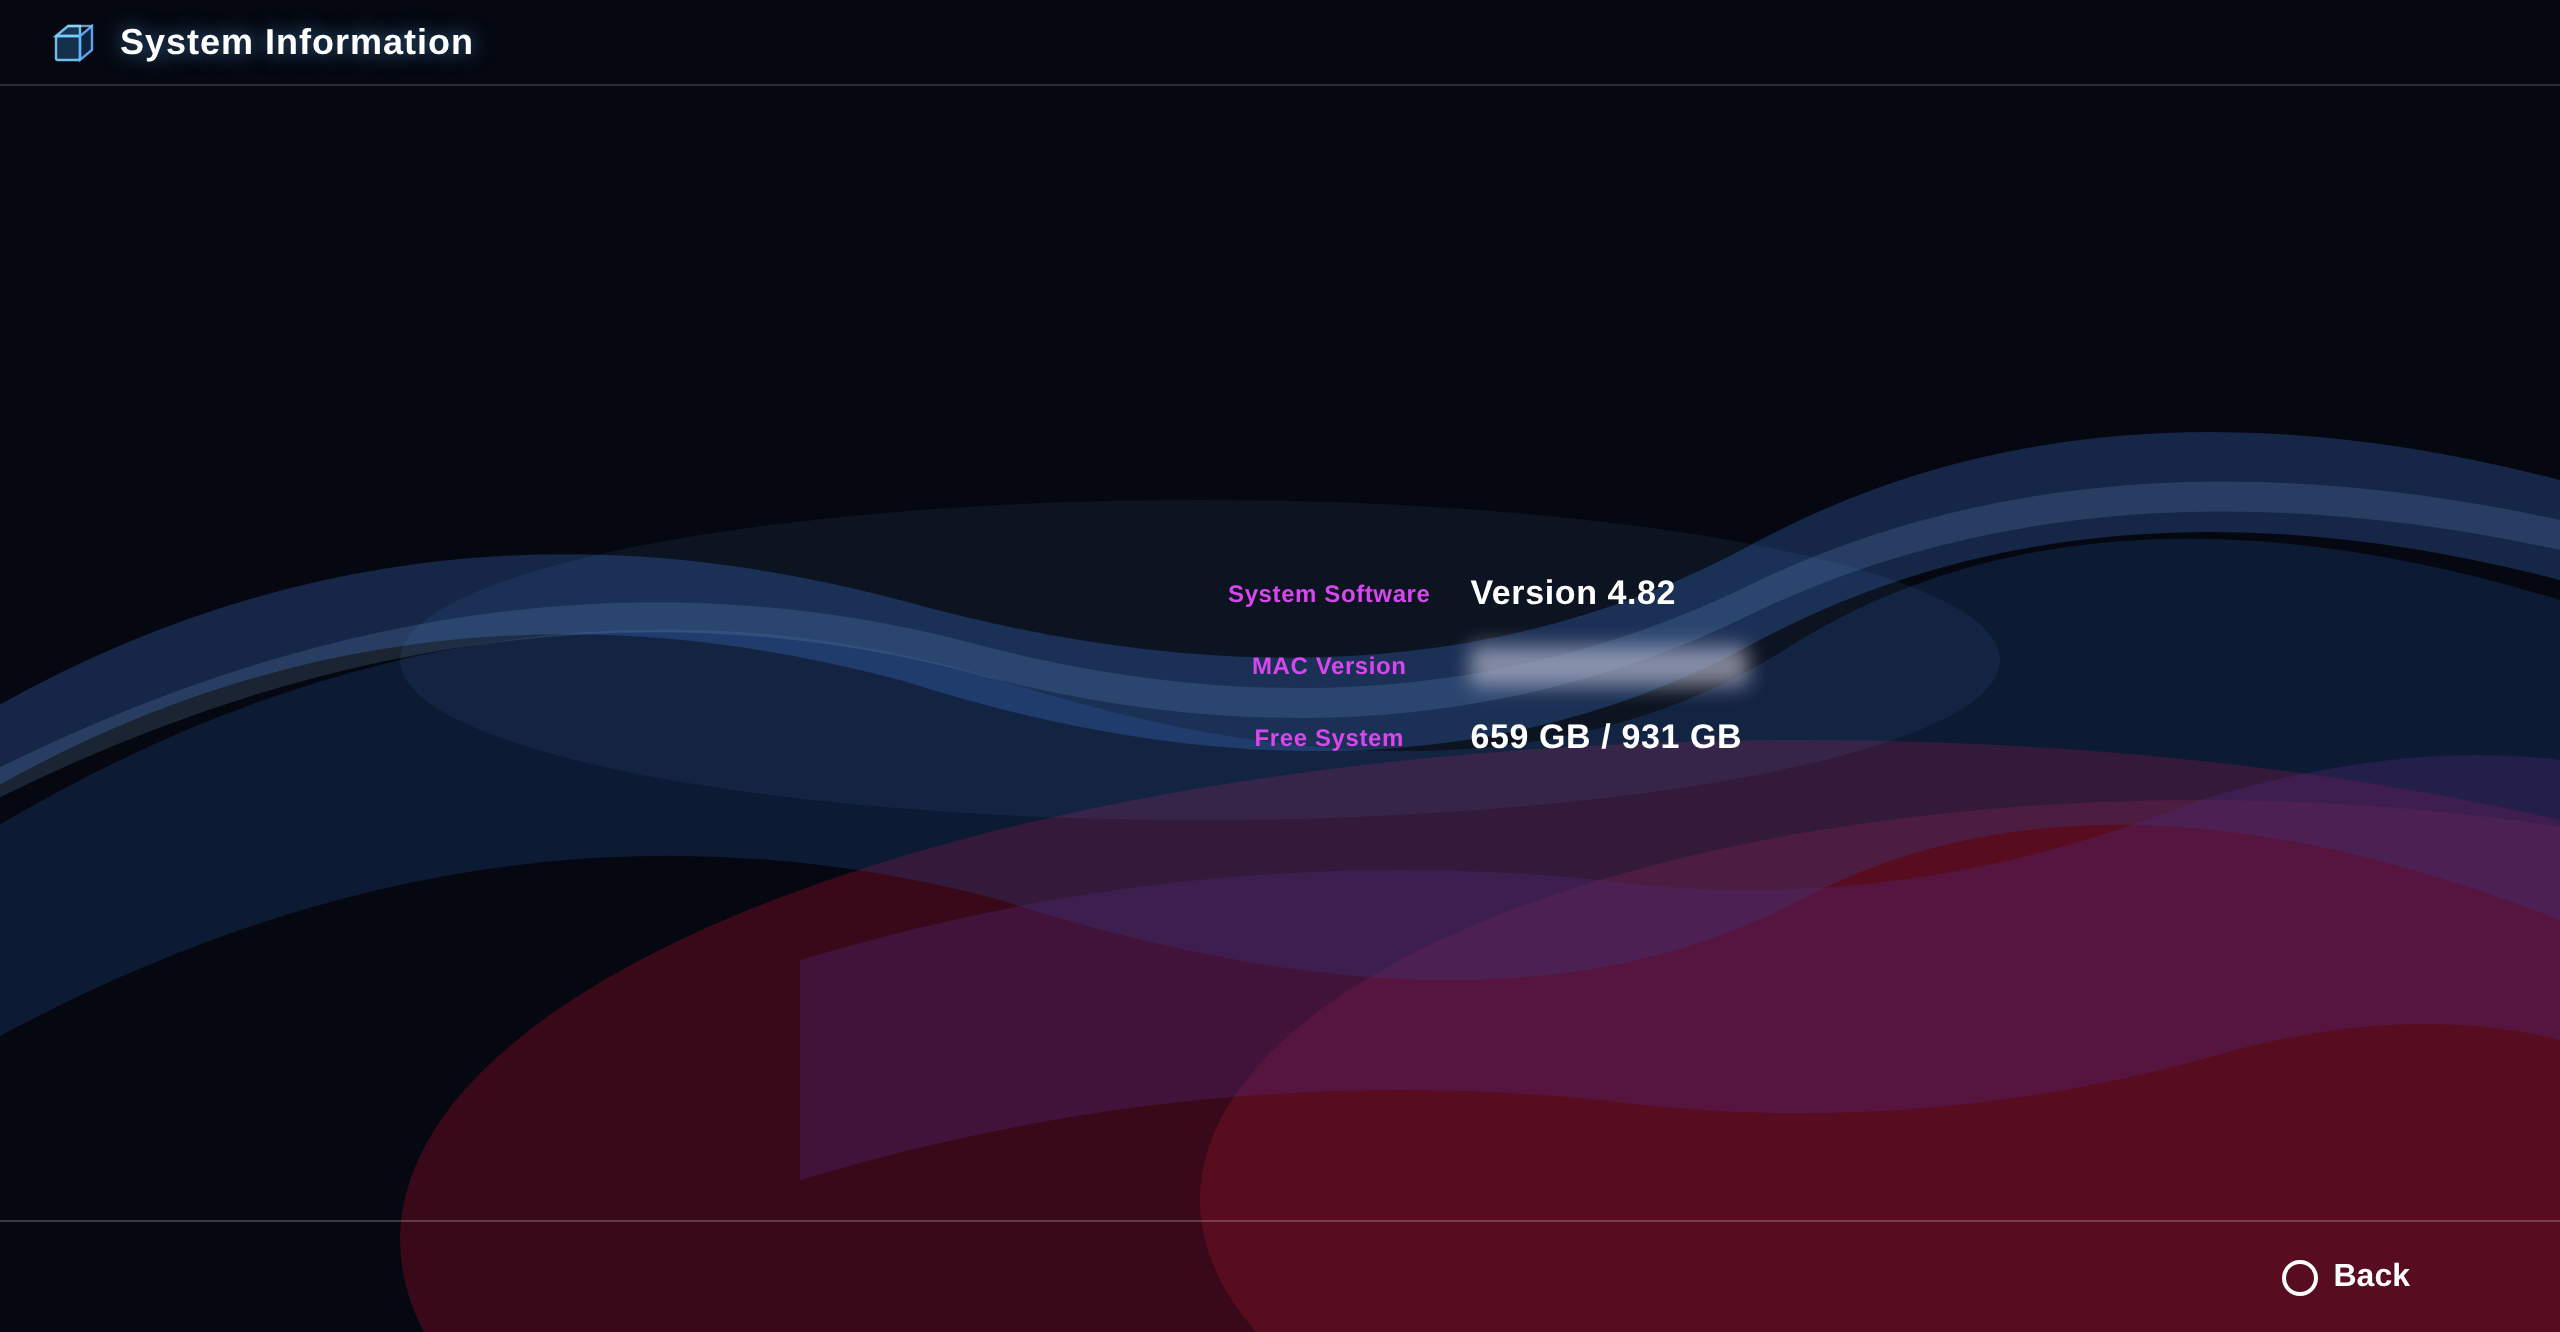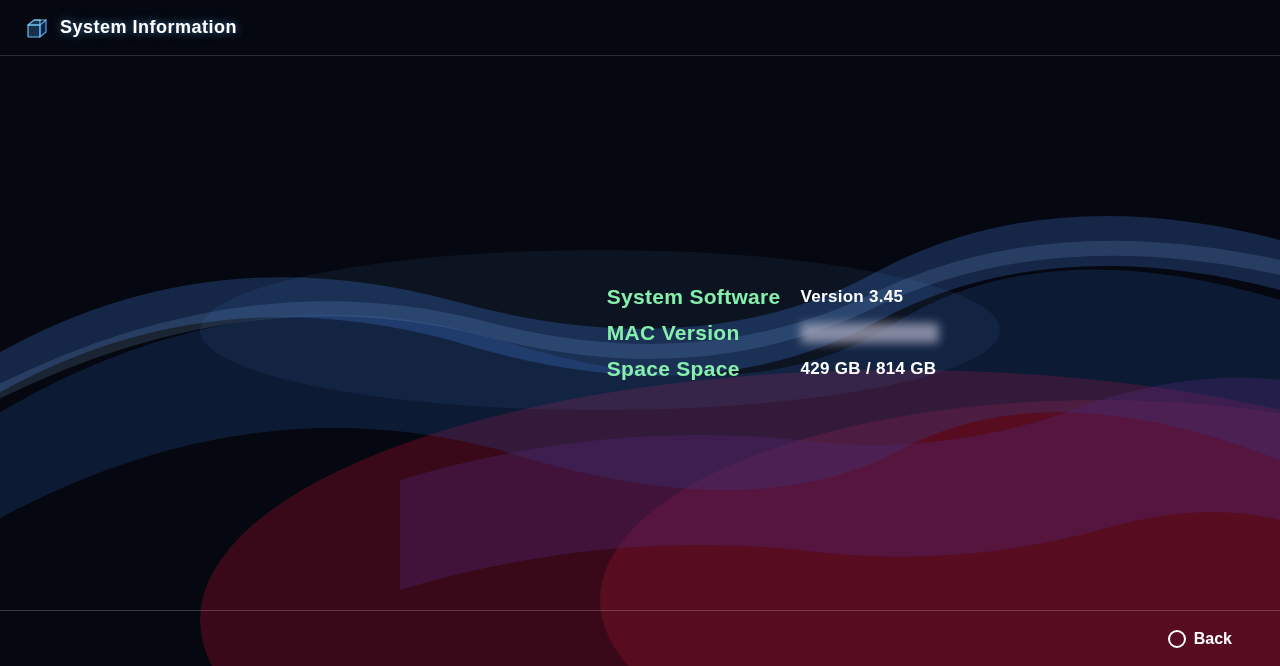--- a/index.html
+++ b/index.html
@@ -34,21 +34,21 @@
       width: 100%;
       height: 100%;
     }
 
     
     .header {
       position: absolute;
       top: 0;
       left: 0;
       right: 0;
-      height: 56px;
+      height: 43px;
       display: flex;
       align-items: center;
       padding: 0 20px;
       border-bottom: 1px solid rgba(255,255,255,0.15);
       z-index: 10;
     }
 
     .header-icon {
       width: 30px;
       height: 30px;
@@ -75,24 +75,24 @@
 
     .info-table {
       border-collapse: collapse;
     }
 
     .info-table tr {
       height: 36px;
     }
 
     .info-label {
-      color: #86efac;
-      font-size: 21px;
-      font-weight: bold;
-      text-align: left;
+      color: #d946ef;
+      font-size: 12px;
+      font-weight: bold;
+      text-align: center;
       padding-right: 20px;
       letter-spacing: 0.3px;
       white-space: nowrap;
     }
 
     .info-value {
       color: #ffffff;
       font-size: 17px;
       font-weight: bold;
       letter-spacing: 0.3px;
@@ -112,21 +112,21 @@
     .footer {
       position: absolute;
       bottom: 0;
       left: 0;
       right: 0;
       height: 56px;
       border-top: 1px solid rgba(255,255,255,0.2);
       display: flex;
       align-items: center;
       justify-content: flex-end;
-      padding: 0 48px;
+      padding: 0 75px;
       z-index: 10;
     }
 
     .back-button {
       display: flex;
       align-items: center;
       gap: 8px;
       color: #ffffff;
       font-size: 16px;
       font-weight: bold;
@@ -181,29 +181,29 @@
     </g>
   </svg>
   <span class="header-title">System Information</span>
 </div>
 
 <div class="info-container">
   <table class="info-table">
     <tbody id="info-tbody">
     <tr>
           <td class="info-label">System Software</td>
-          <td class="info-value">Version 3.45</td>
+          <td class="info-value">Version 4.82</td>
         </tr>
         <tr>
           <td class="info-label">MAC Version</td>
           <td class="info-value"><span class="mac-blurred">██ ████ ██ ██</span></td>
         </tr>
         <tr>
-          <td class="info-label">Space Space</td>
-          <td class="info-value">429 GB / 814 GB</td>
+          <td class="info-label">Free System</td>
+          <td class="info-value">659 GB / 931 GB</td>
         </tr>
       </tbody>
   </table>
 </div>
 
 <div class="footer">
   <div class="back-button">
     <span class="circle-icon"></span>
     <span>Back</span>
   </div>

